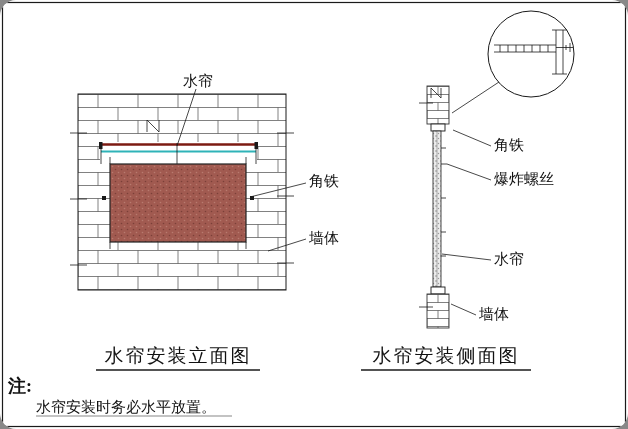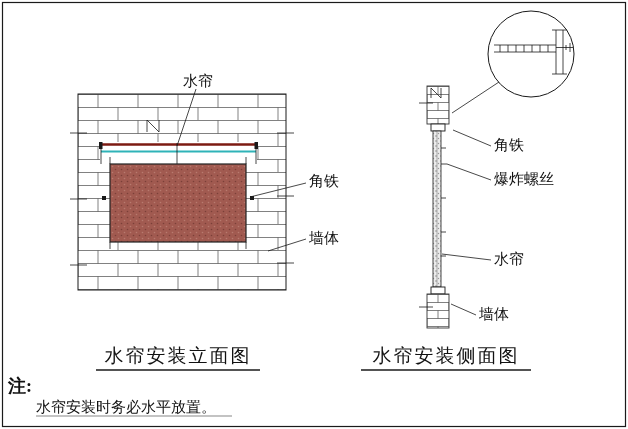--- a/index.html
+++ b/index.html
@@ -1,18 +1,18 @@
 <!DOCTYPE html>
 <html><head>
 <meta charset="utf-8">
 <style>
   html,body{margin:0;padding:0;background:#888;}
   .page{
     width:628px;height:429px;position:relative;background:#ffffff;
-    font-family:"Liberation Serif", serif;overflow:hidden;
+    font-family:"Liberation Serif", serif;overflow:hidden;border-radius:16px;
   }
   svg{position:absolute;left:0;top:0;}
   text{fill:#111;}
   .lbl{font-size:15px;font-family:"Liberation Serif",serif;}
   .title{font-size:19px;letter-spacing:2px;font-family:"Liberation Serif",serif;}
   .note-prefix{font-size:18px;font-weight:bold;font-family:"Liberation Serif",serif;}
   .note-text{font-size:15px;font-family:"Liberation Serif",serif;}
   .thin{stroke:#1a1a1a;stroke-width:0.8;fill:none;}
 </style>
 </head>

